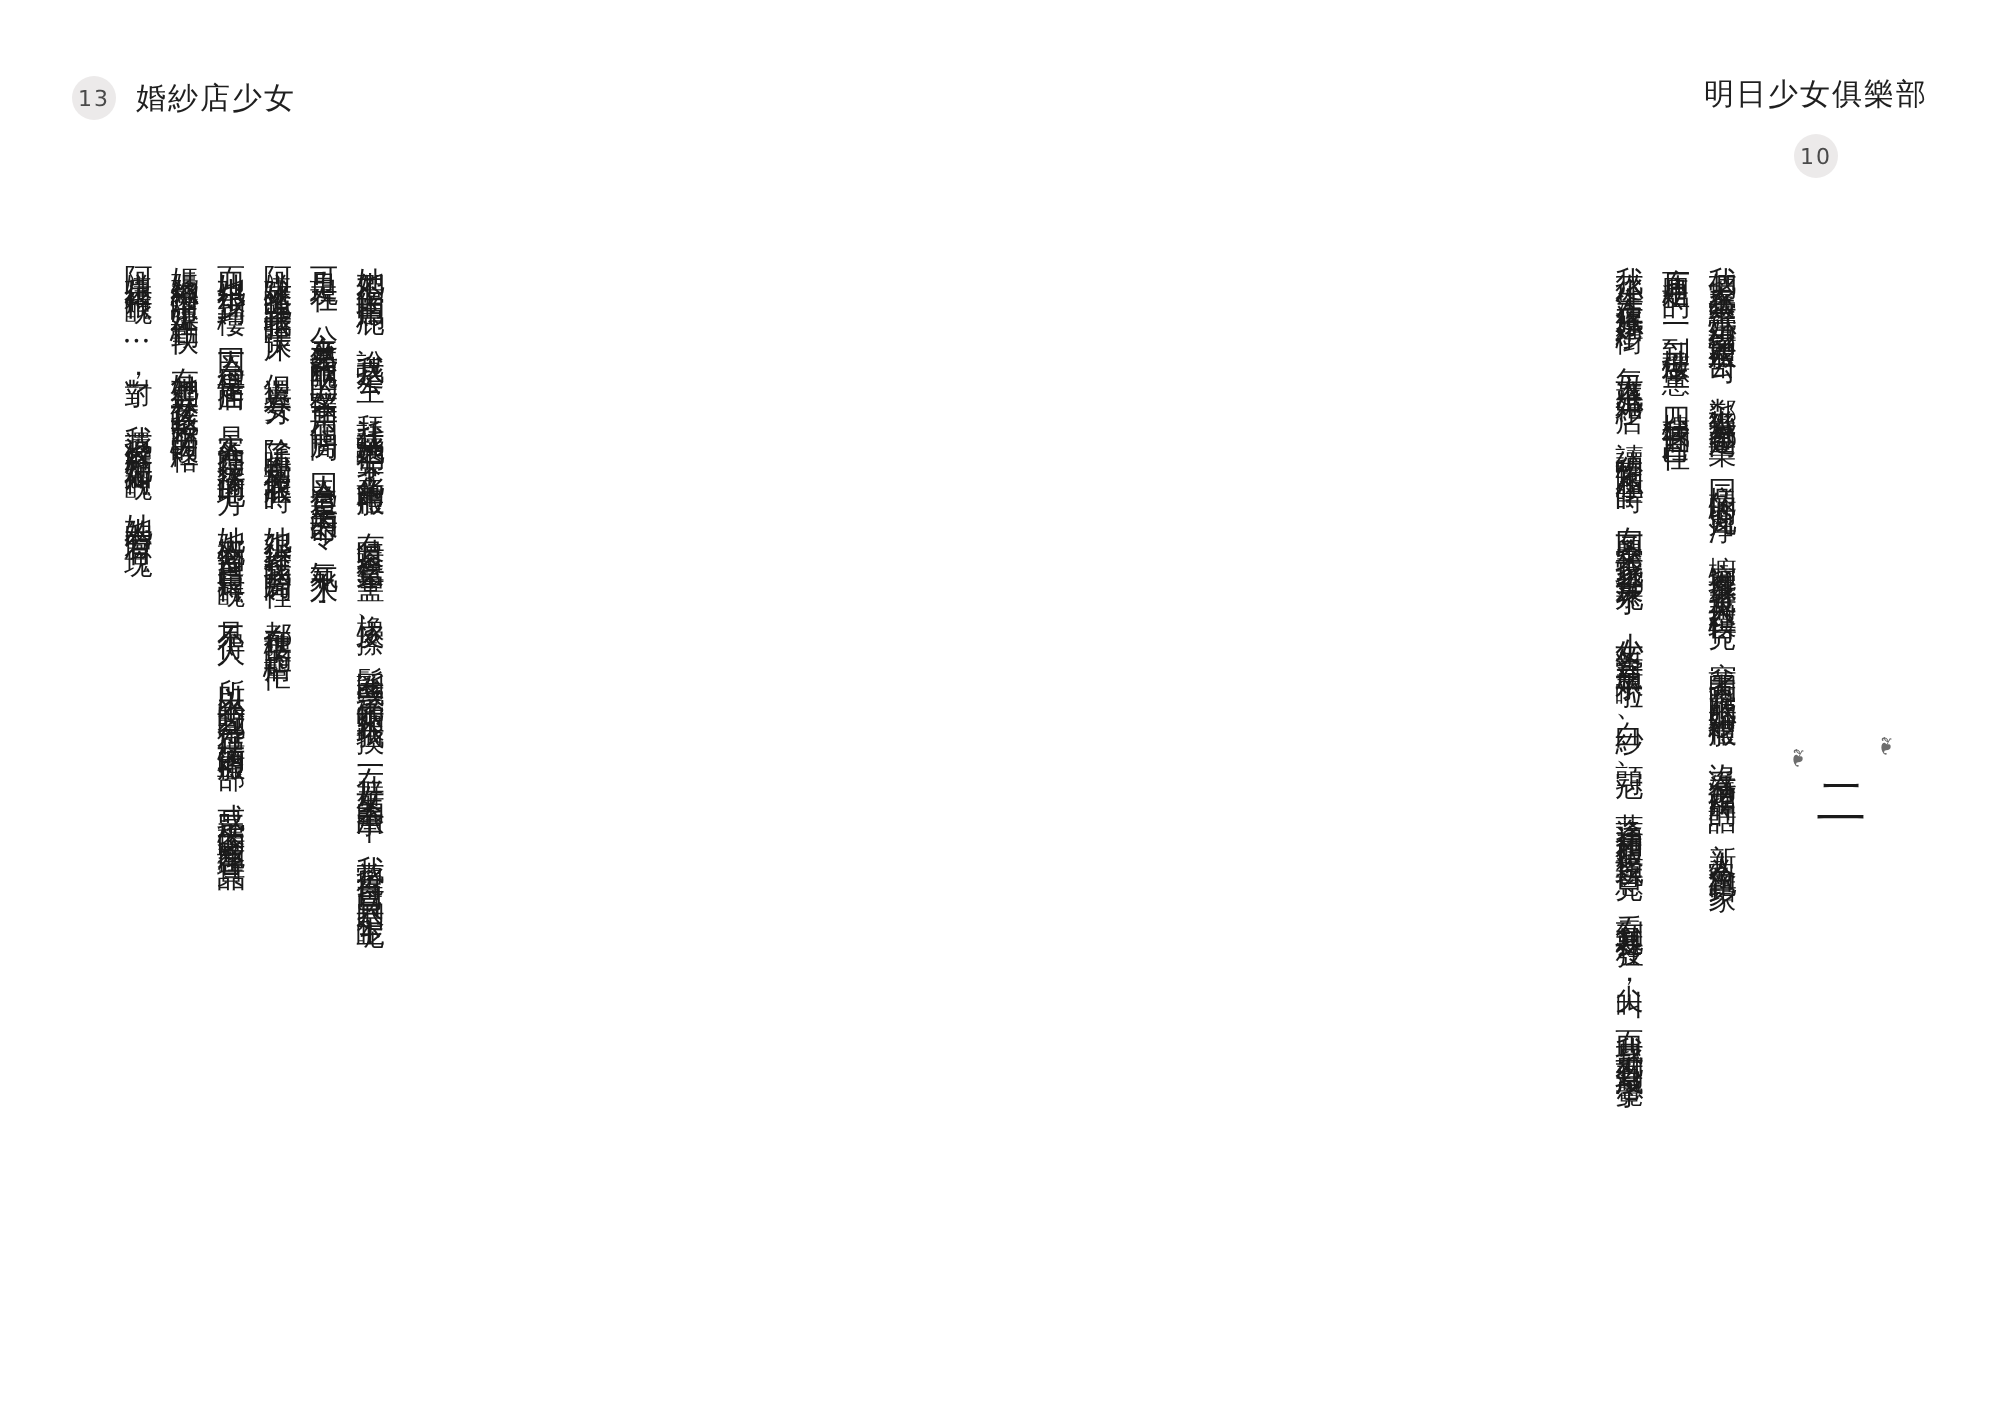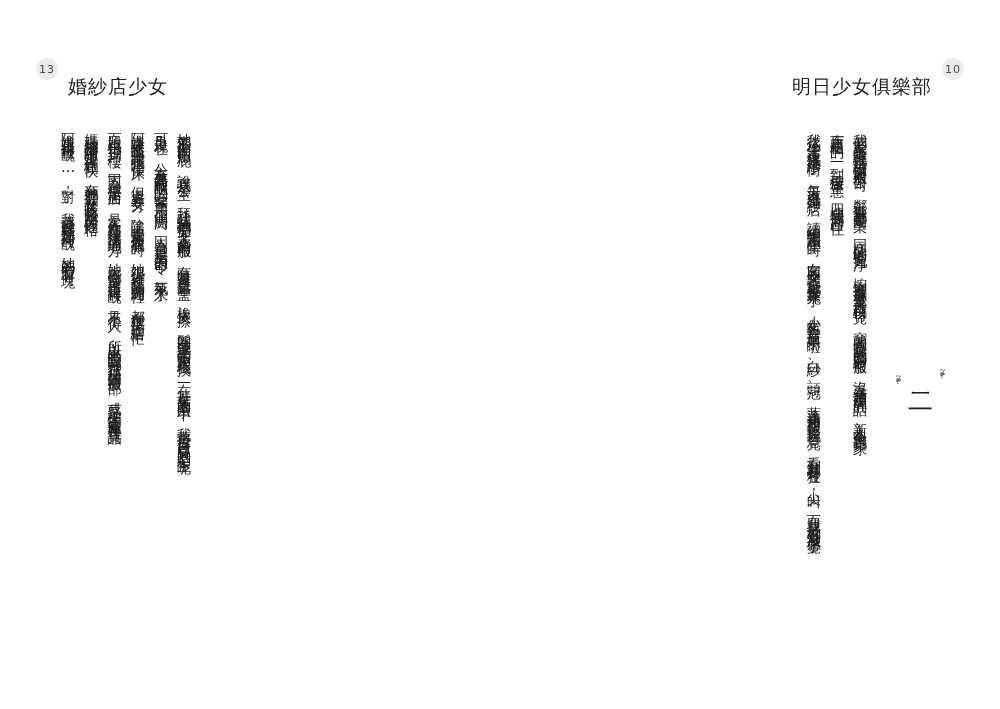--- a/index.html
+++ b/index.html
@@ -27,39 +27,38 @@
     position: absolute;
     top: 38px;
     display: flex;
     align-items: center;
     gap: 10px;
     font-size: 13px;
     letter-spacing: 1px;
     color: #1f1f1f;
   }
   .runhead.left  { left: 36px; }
-  .runhead.right { right: 36px; flex-direction: row; }
+  .runhead.right { right: 36px; flex-direction: column; }
 
   .folio {
     width: 22px;
     height: 22px;
     border-radius: 50%;
     background: #eceaea;
     color: #4a4a4a;
     font-size: 11px;
     font-family: "DejaVu Sans", "Liberation Sans", sans-serif;
     display: flex;
     align-items: center;
     justify-content: center;
     flex: 0 0 auto;
   }
   .runhead-title {
     white-space: nowrap;
-    font-size: 19px;
-    margin-top: 36px;
+    font-size: 15px;
   }
 
   
   .page {
     position: absolute;
     top: 108px;
     height: 500px;
     display: flex;
     flex-direction: row-reverse;   
     align-items: flex-start;

